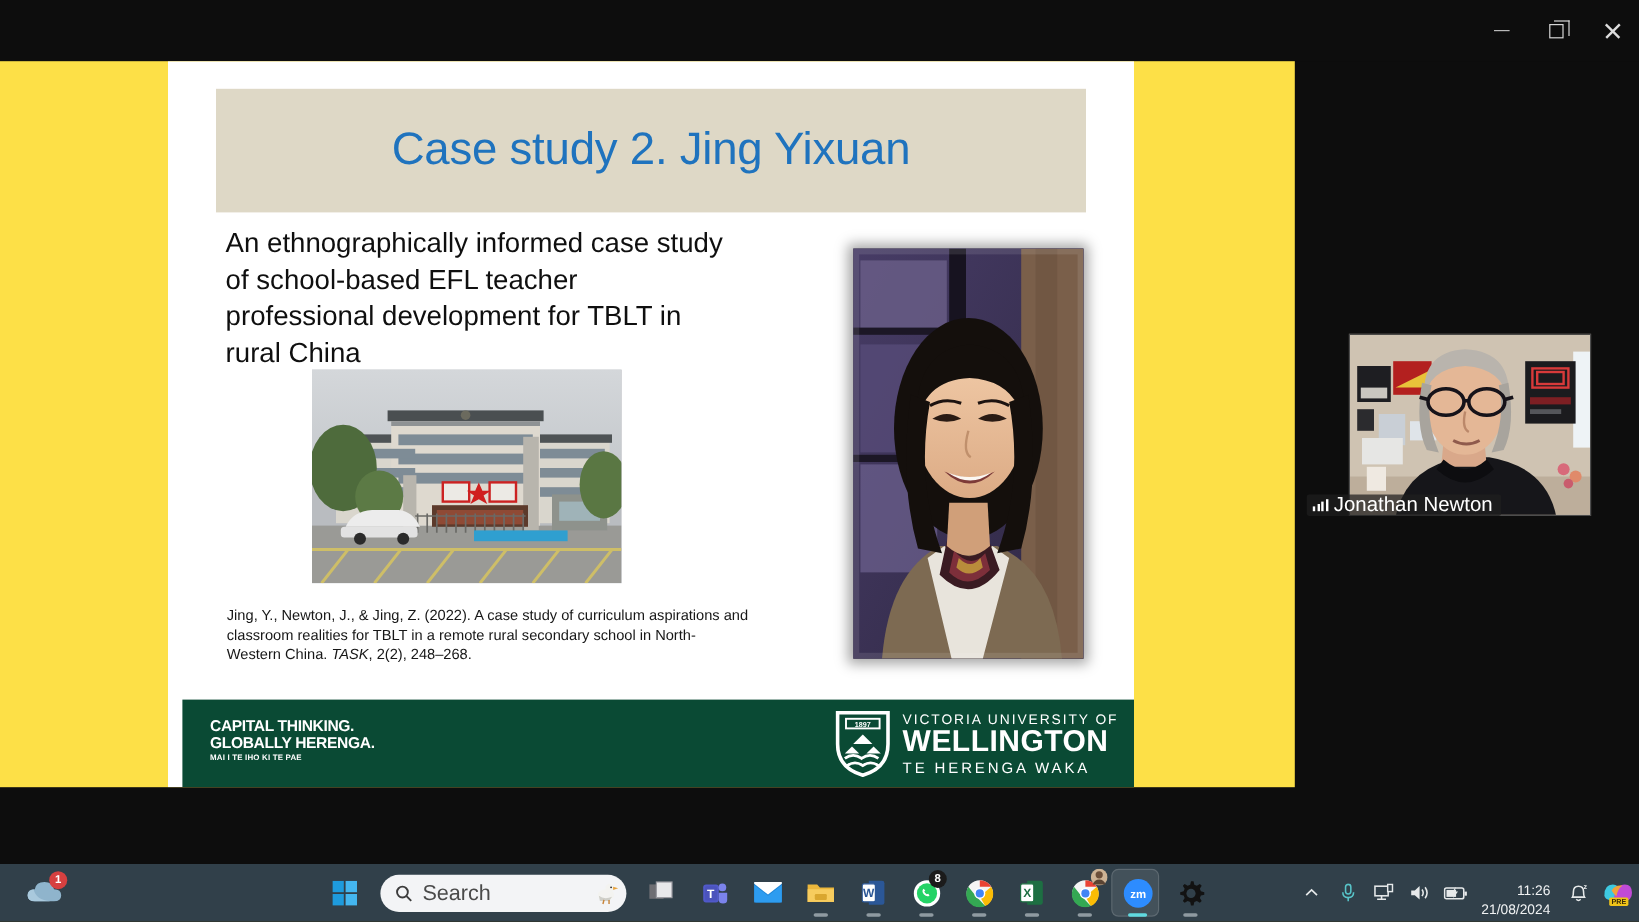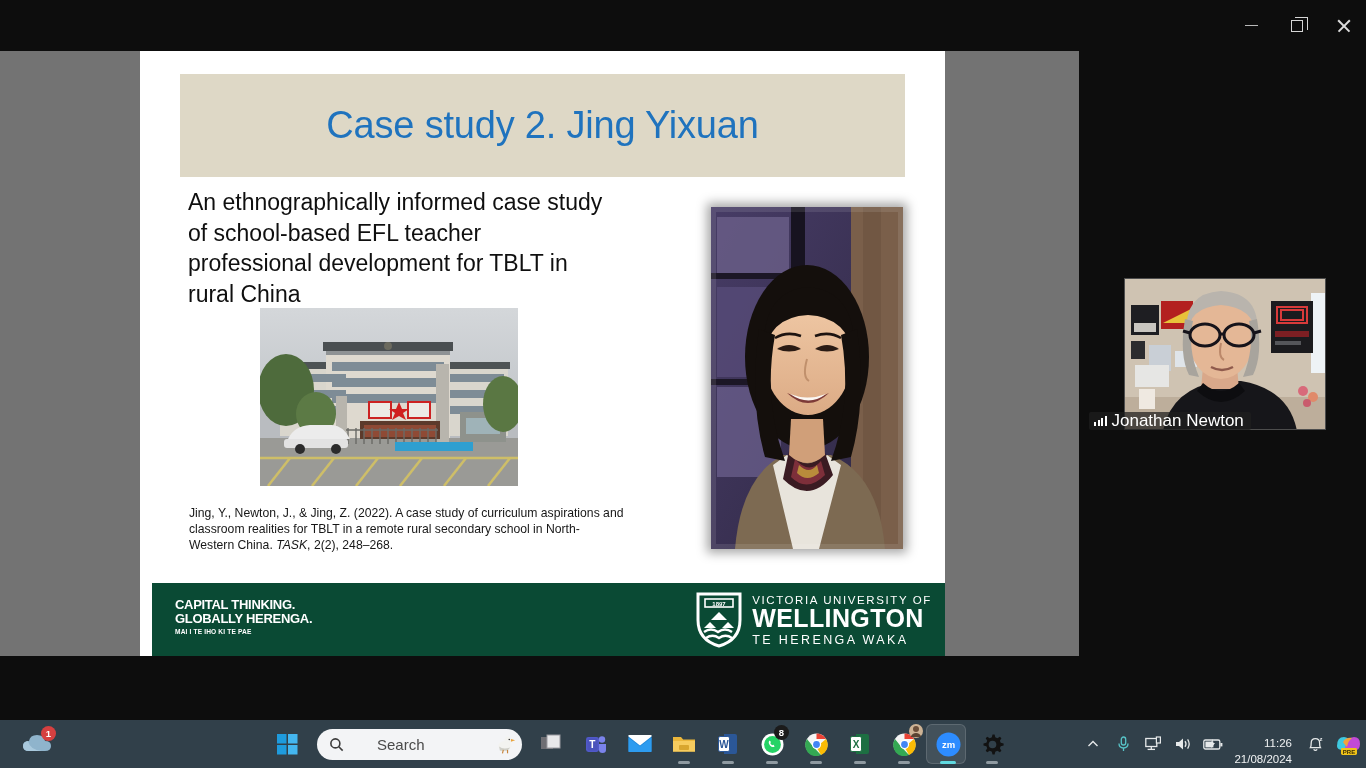--- a/index.html
+++ b/index.html
@@ -36,21 +36,21 @@
     content:""; position:absolute; left: 0; top: 7px;
     width: 16px; height: 1.5px; background: #dcdcdc;
   }
   .glyph-close::before { transform: rotate(45deg); }
   .glyph-close::after  { transform: rotate(-45deg); }
 
   
   #share-viewport {
     position: absolute; left: 0; top: 51px;
     width: 1079px; height: 605px;
-    background: #737373;
+    background: #fde047;
     overflow: hidden;
   }
 
   
   #slide {
     position: absolute; left: 140px; top: 0px;
     width: 805px; height: 605px;
     background: #ffffff;
     overflow: hidden;
   }
@@ -195,21 +195,21 @@
     background: #1b1b1b; color: #fff; font-size: 9.5px; font-weight: 600;
     display:flex; align-items:center; justify-content:center;
   }
   #search-box {
     width: 205px; height: 31px; border-radius: 16px;
     background: #f3f4f6;
     display: flex; align-items: center; gap: 8px;
     padding: 0 6px 0 12px;
     margin-left: 8px; position: relative;
   }
-  #search-placeholder { color: #4a4a4a; font-size: 15px; flex: 1; margin-left: 25px; }
+  #search-placeholder { color: #4a4a4a; font-size: 18px; flex: 1; }
   #tb-right {
     position: absolute; right: 0; top: 0; height: 48px;
     display: flex; align-items: center;
   }
   .tray-icon {
     width: 30px; height: 48px;
     display: flex; align-items: center; justify-content: center;
     color: #e6e9ea;
   }
   #clock {

